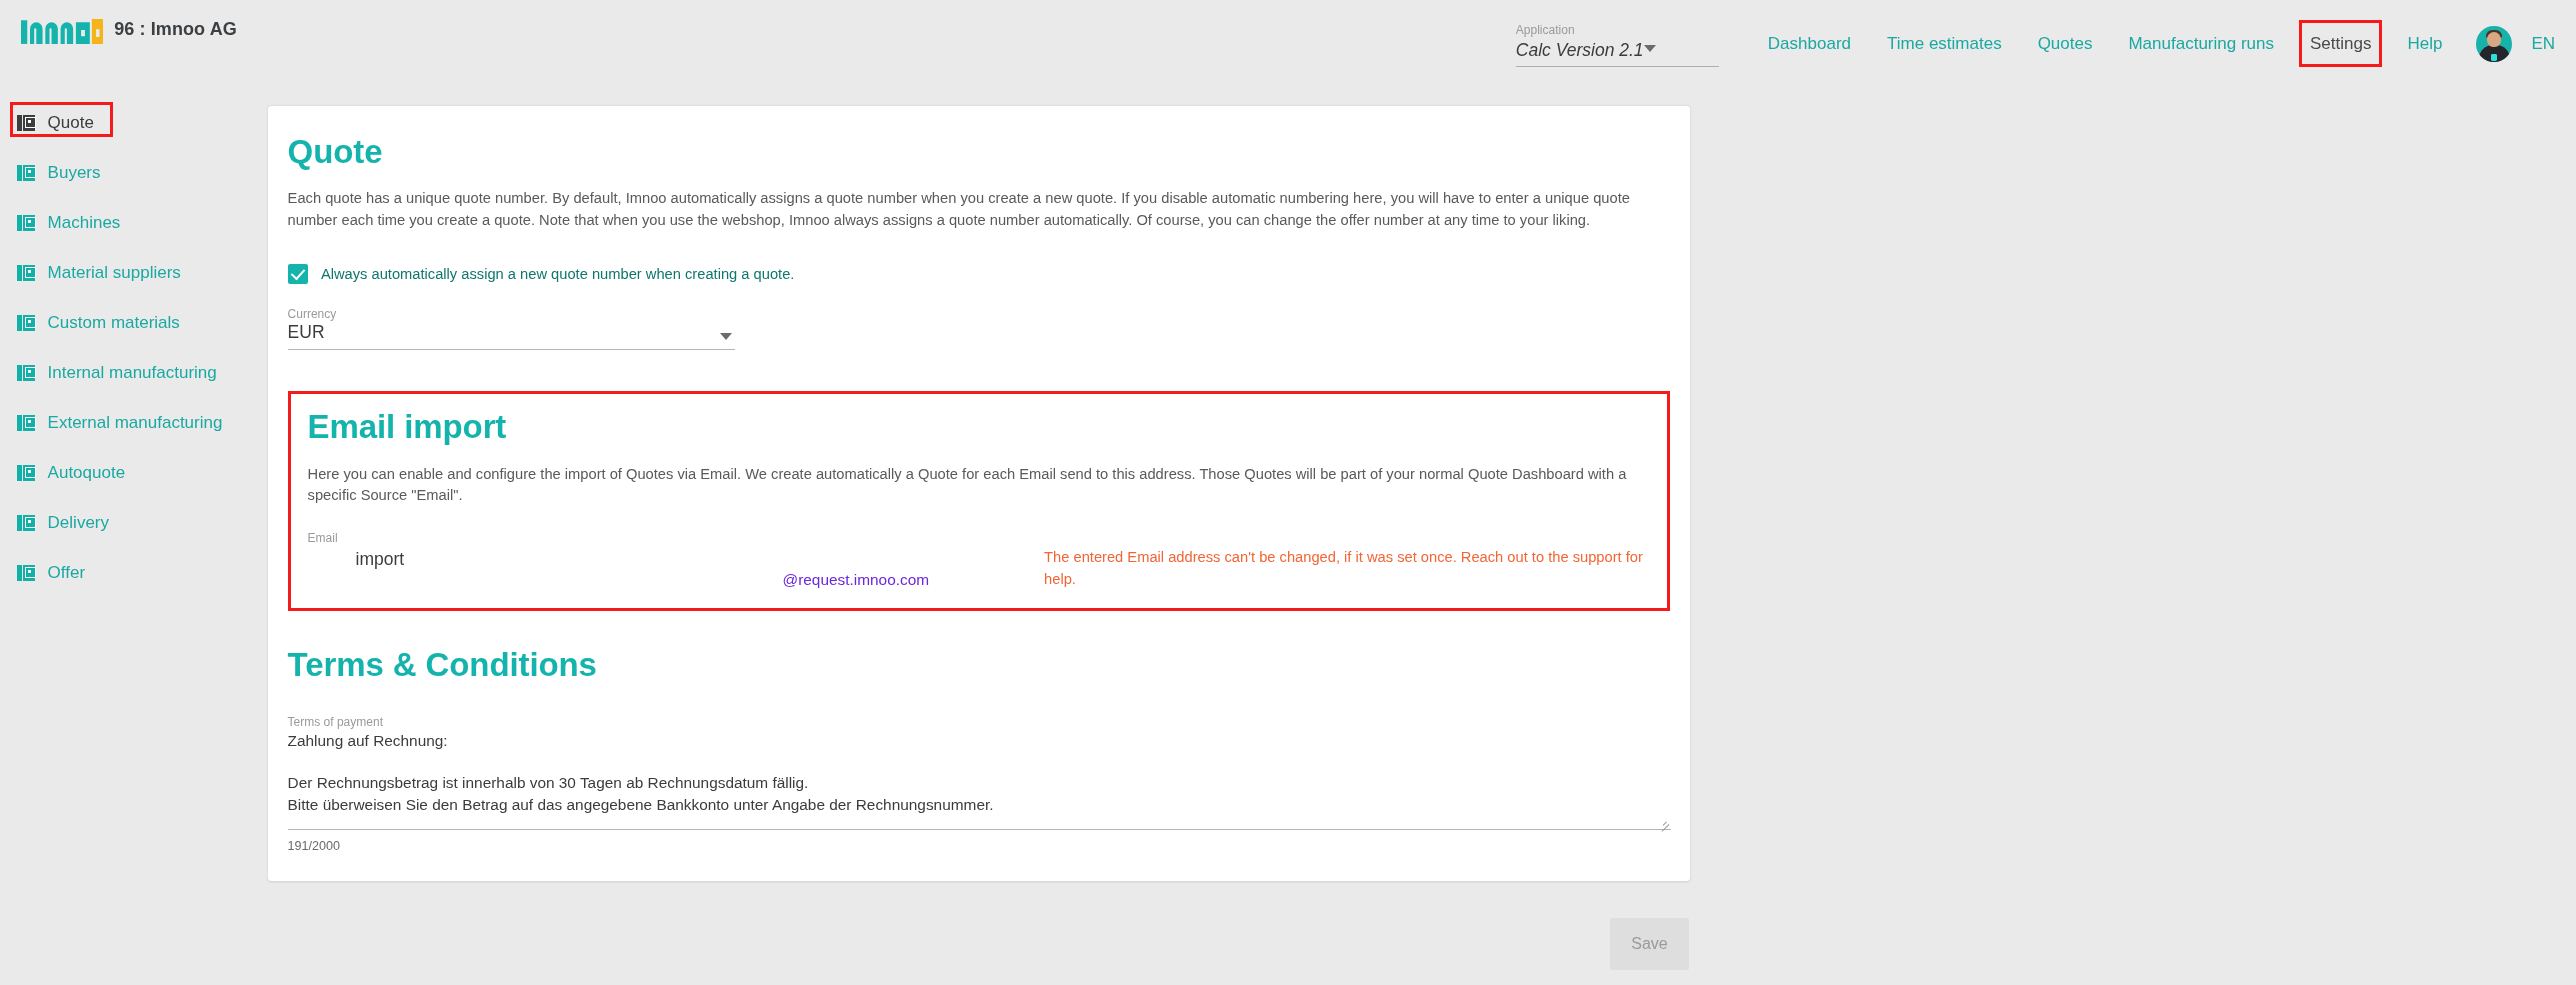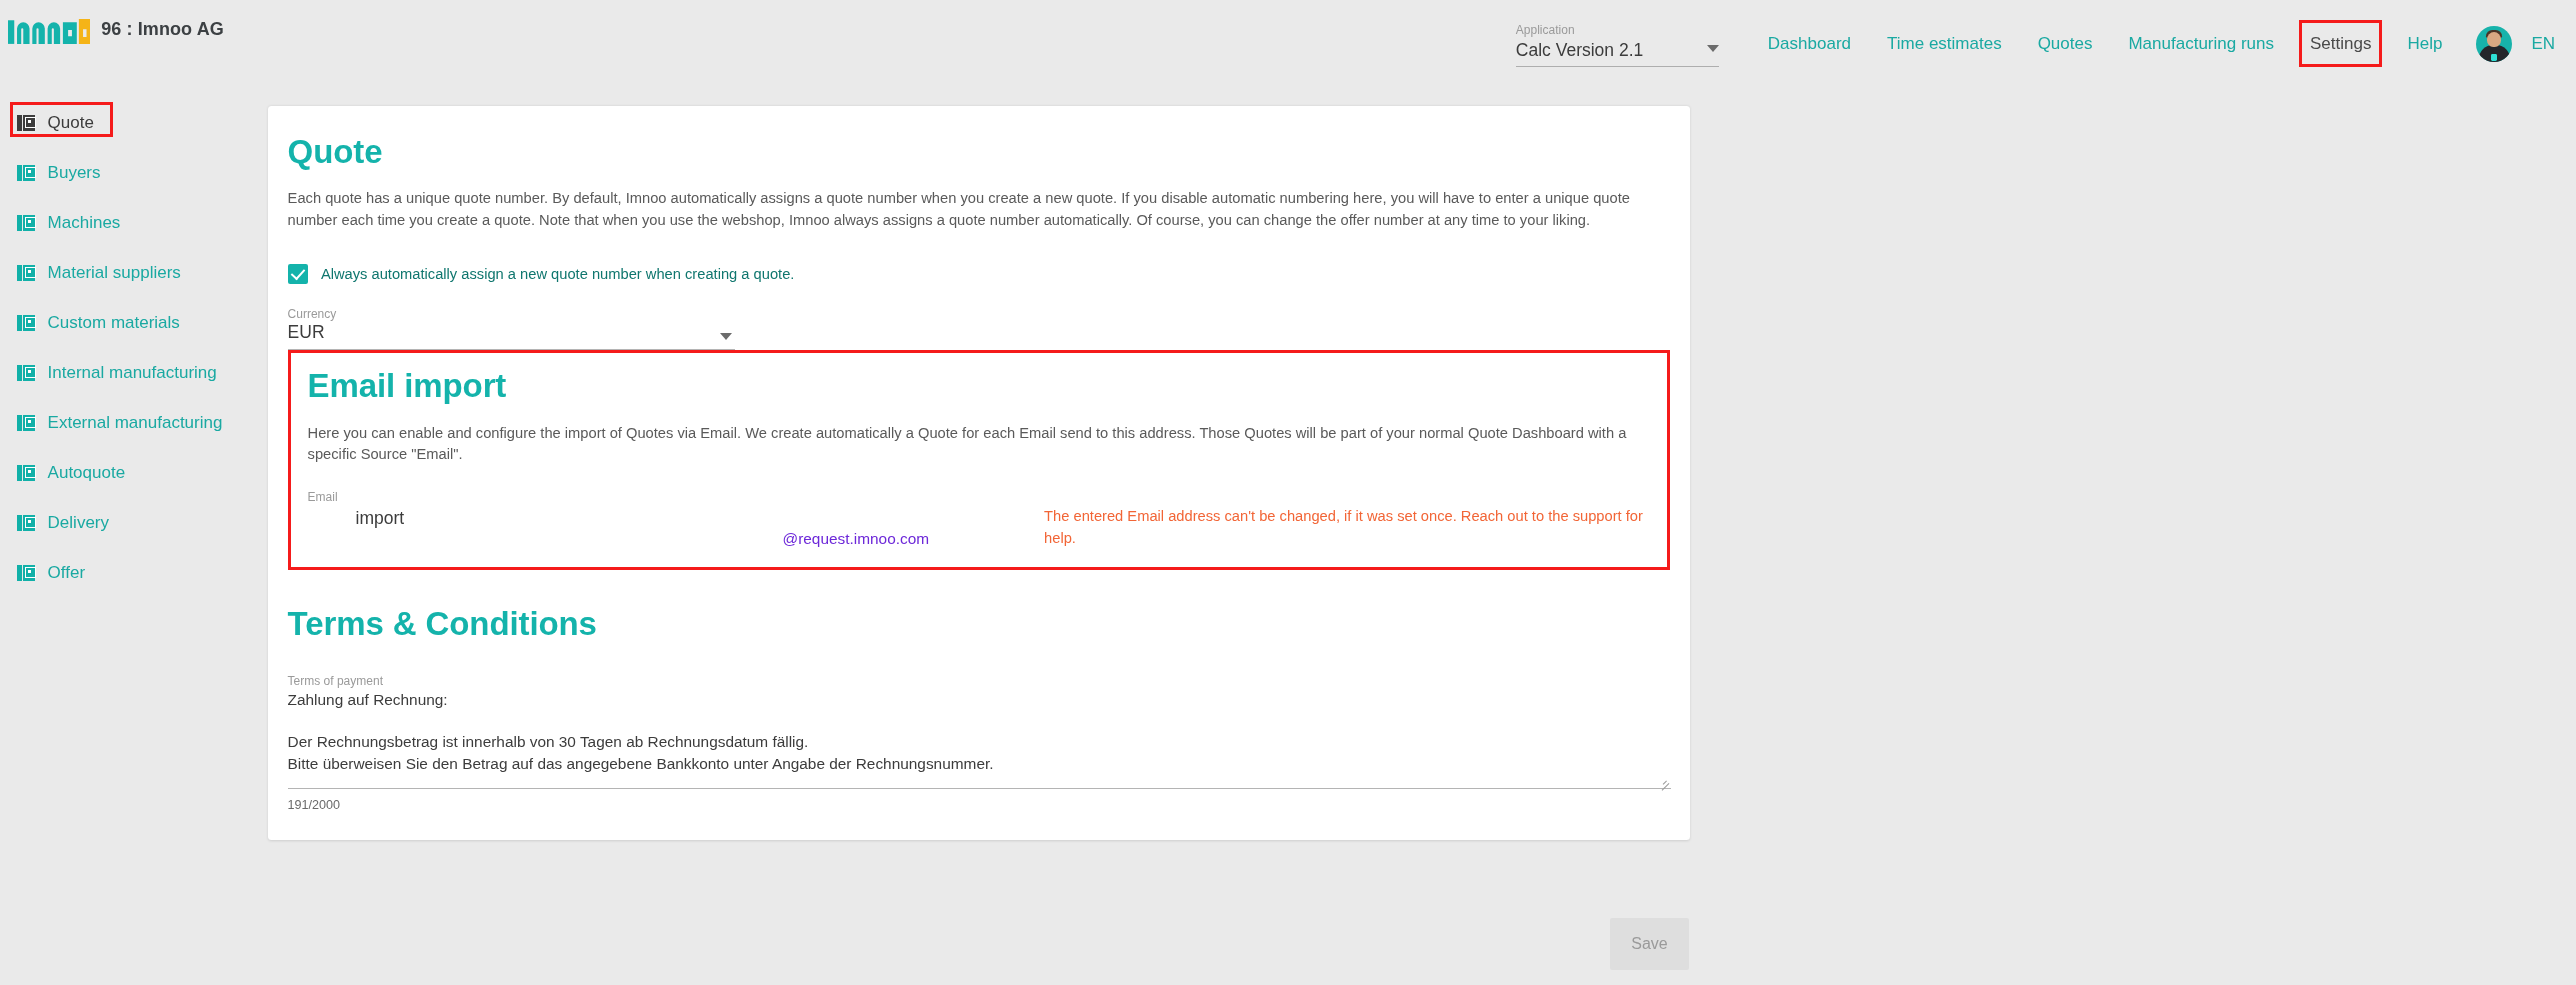--- a/index.html
+++ b/index.html
@@ -21,21 +21,21 @@
     top: 0; left: 0;
     width: 2576px;
     height: 59px;
     background: #eaeaea;
     display: flex;
     align-items: center;
   }
   .brand {
     display: flex;
     align-items: center;
-    margin-left: 8px;
+    margin-left: 21px;
     gap: 11.2px;
     text-align: right;
   }
   .logo-mark { display: flex; align-items: flex-end; height: 29px; }
   .brand-name {
     font-size: 18px;
     font-weight: bold;
     color: #3c4043;
     letter-spacing: 0.1px;
     white-space: nowrap;
@@ -57,23 +57,24 @@
   }
   .app-select .field-label {
     font-size: 12px;
     color: #9a9a9a;
     line-height: 1;
     margin-bottom: 4.9px;
   }
   .app-select .field-row {
     display: flex;
     align-items: center;
-    justify-content: space-between;
+    justify-content: flex-start;
     border-bottom: 0.7px solid #aeaeae;
     padding-bottom: 6.3px;
+    font-style: italic;
   }
   .app-select .field-value {
     font-size: 17.5px;
     color: #3c3c3c;
     line-height: 1.1;
   }
   .caret-down {
     width: 0; height: 0;
     border-left: 6.3px solid transparent;
     border-right: 6.3px solid transparent;
@@ -291,20 +292,21 @@
     border-left: 6.3px solid transparent;
     border-right: 6.3px solid transparent;
     border-top: 7.7px solid #6b6b6b;
     margin-bottom: 2.1px;
     margin-right: 2.8px;
   }
 
   
   .sec-email {
     position: relative;
+    margin-top: 41px;
     border: 3.5px solid #f51b1b;
     padding: 15.4px 17px 18px 17px;
   }
   .email-row {
     display: flex;
     align-items: flex-start;
     margin-top: 25px;
   }
   .email-input-wrap { width: 517px; position: relative; }
   .email-input-wrap .sel-label { margin-bottom: 7px; }

